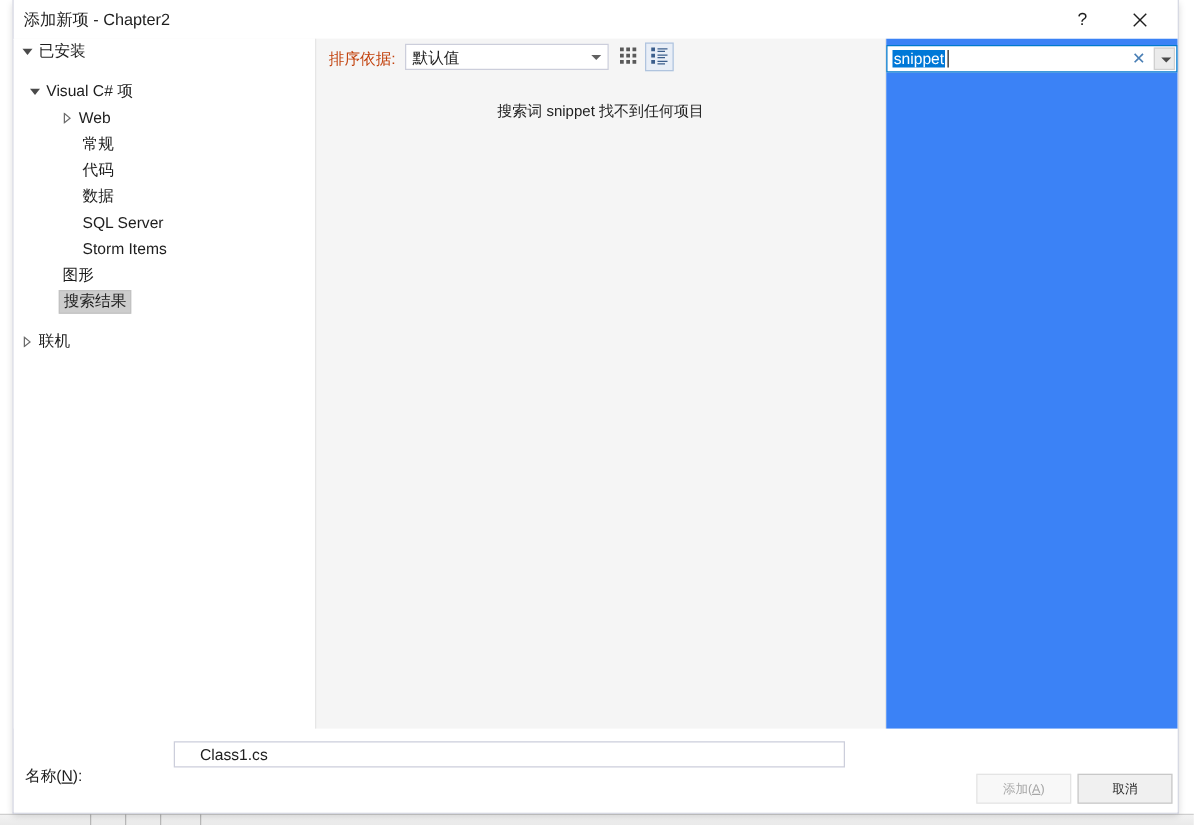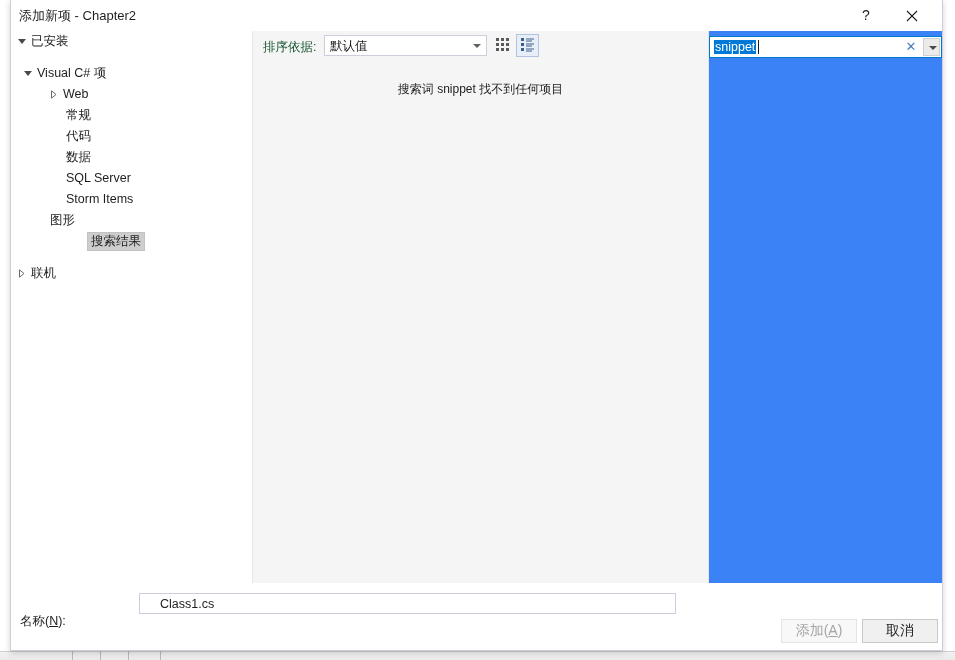--- a/index.html
+++ b/index.html
@@ -130,21 +130,20 @@
   .tree-node .lbl {
     display: inline-block;
     padding: 0 3px;
     vertical-align: middle;
     line-height: 19px;
   }
   .tree-node.selected .lbl {
     background: #cdcdcd;
     border: 1px solid #c2c2c2;
     line-height: 17px;
-    margin-left: 40px;
   }
   .d0 { padding-left: 4px; }
   .d1 { padding-left: 10px; }
   .d2 { padding-left: 36px; }
   .d3 { padding-left: 52px; }
   .tri-down {
     display: inline-block;
     width: 0; height: 0;
     border-left: 4px solid transparent;
     border-right: 4px solid transparent;
@@ -172,21 +171,21 @@
     position: absolute;
     left: 0; top: 0;
     width: 100%;
     height: 31px;
   }
   .sort-label {
     position: absolute;
     left: 10px;
     top: 8px;
     font-size: 12.5px;
-    color: #14532d;
+    color: #c2410c;
     white-space: nowrap;
   }
   .sort-combo {
     position: absolute;
     left: 71px;
     top: 4px;
     width: 163px;
     height: 21px;
     background: #ffffff;
     border: 1px solid #cccedb;
@@ -339,21 +338,21 @@
     padding: 0 20px;
     outline: none;
   }
   .dlg-btn {
     position: absolute;
     top: 36px;
     width: 76px;
     height: 24px;
     box-sizing: border-box;
     font-family: "Liberation Sans", sans-serif;
-    font-size: 14px;
+    font-size: 10px;
     cursor: default;
     background: #f5f5f5;
     border: 1px solid #dcdcdc;
     color: #1e1e1e;
     padding: 0;
   }
   .btn-add {
     left: 770px;
     color: #a6a6a6;
     background: #f8f8f8;

